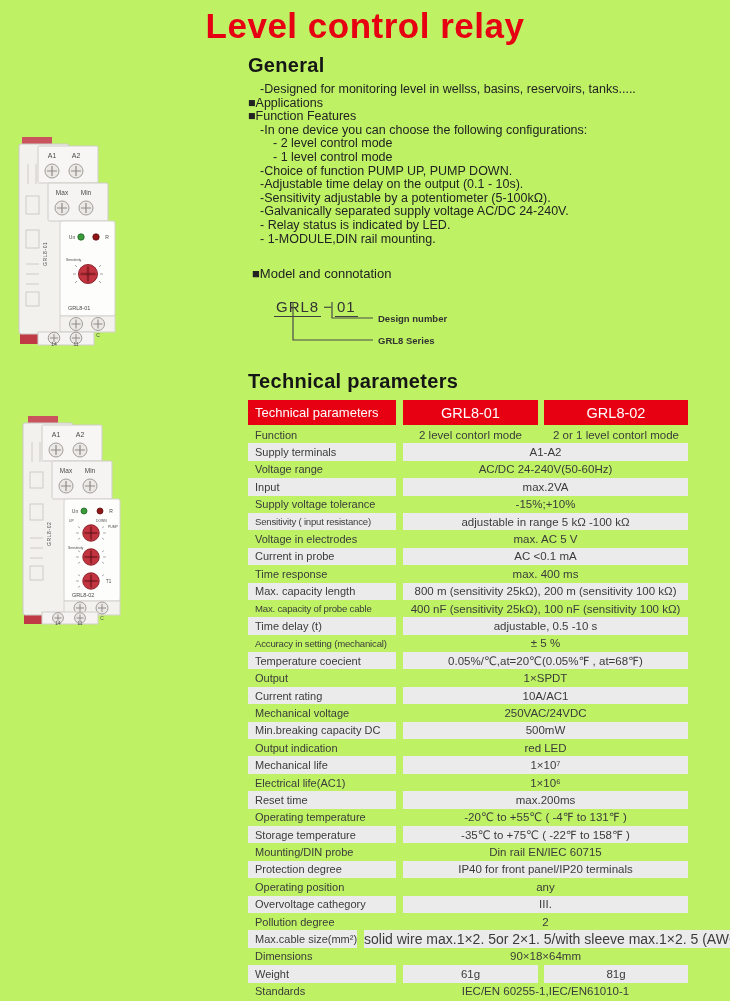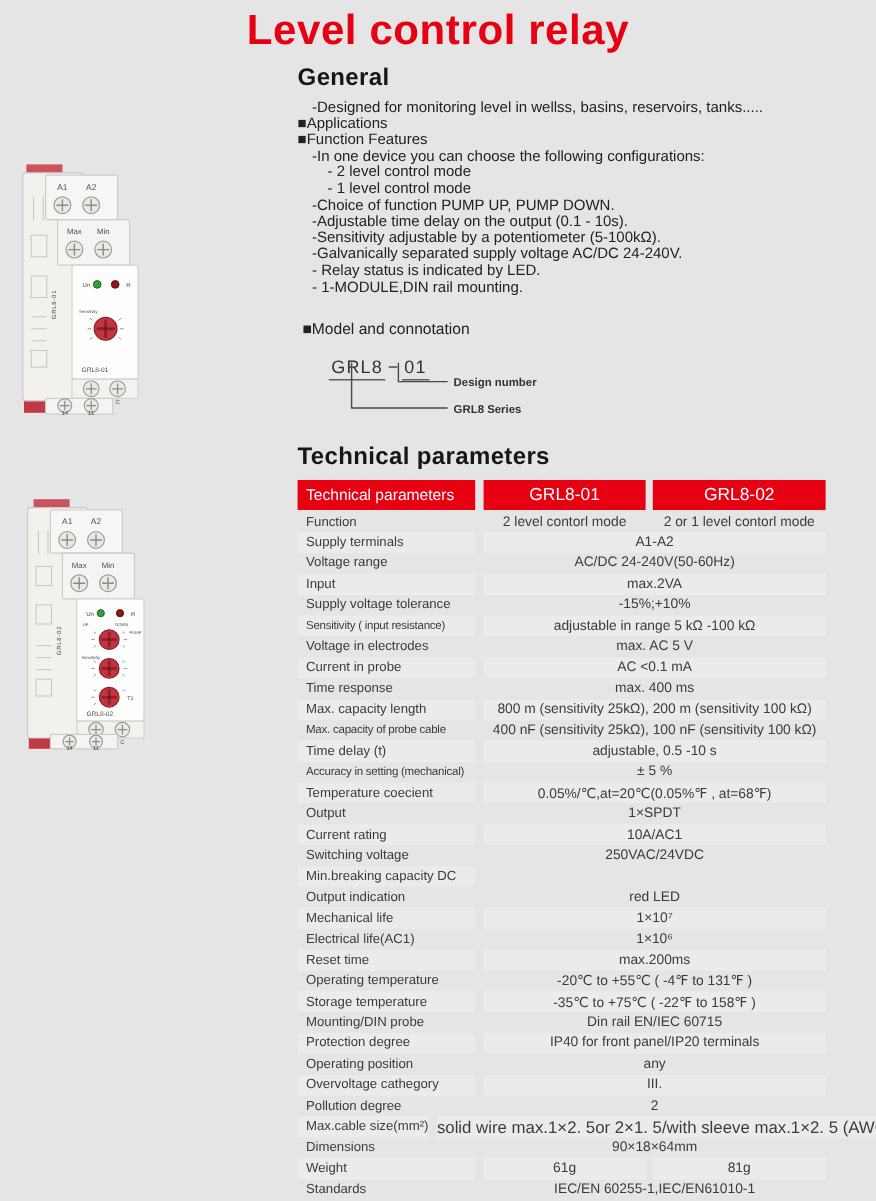--- a/index.html
+++ b/index.html
@@ -1,17 +1,17 @@
 <!DOCTYPE html>
 <html><head>
 <meta charset="utf-8">
 <style>
   html,body{margin:0;padding:0;background:#fff;}
   .page{
-    position:relative;width:730px;height:1001px;background:#e5e5e5;overflow:hidden;
+    position:relative;width:730px;height:1001px;background:#bef264;overflow:hidden;
     font-family:"Liberation Sans","DejaVu Sans",sans-serif;color:#2b2b2b;
   }
   
   .title{
     position:absolute;top:6px;left:0;width:730px;margin:0;text-align:center;
     font-size:35px;font-weight:700;letter-spacing:.5px;color:#e60012;
   }
   
   .sec-heading{position:absolute;left:248px;margin:0;font-size:20px;font-weight:700;color:#161616;letter-spacing:.3px;}
   #general-heading{top:54px;}
@@ -305,25 +305,26 @@
         </div>
         <div class="t-row">
           <div class="cell c-label">Output</div>
           <div class="cell c-val merged">1×SPDT</div>
         </div>
         <div class="t-row gray">
           <div class="cell c-label">Current rating</div>
           <div class="cell c-val merged">10A/AC1</div>
         </div>
         <div class="t-row">
-          <div class="cell c-label">Switching voltage</div>
+          <div class="cell c-label">Mechanical voltage</div>
           <div class="cell c-val merged">250VAC/24VDC</div>
         </div>
         <div class="t-row gray">
           <div class="cell c-label">Min.breaking capacity DC</div>
+          <div class="cell c-val merged">500mW</div>
         </div>
         <div class="t-row">
           <div class="cell c-label">Output indication</div>
           <div class="cell c-val merged">red LED</div>
         </div>
         <div class="t-row gray">
           <div class="cell c-label">Mechanical life</div>
           <div class="cell c-val merged">1×10⁷</div>
         </div>
         <div class="t-row">

